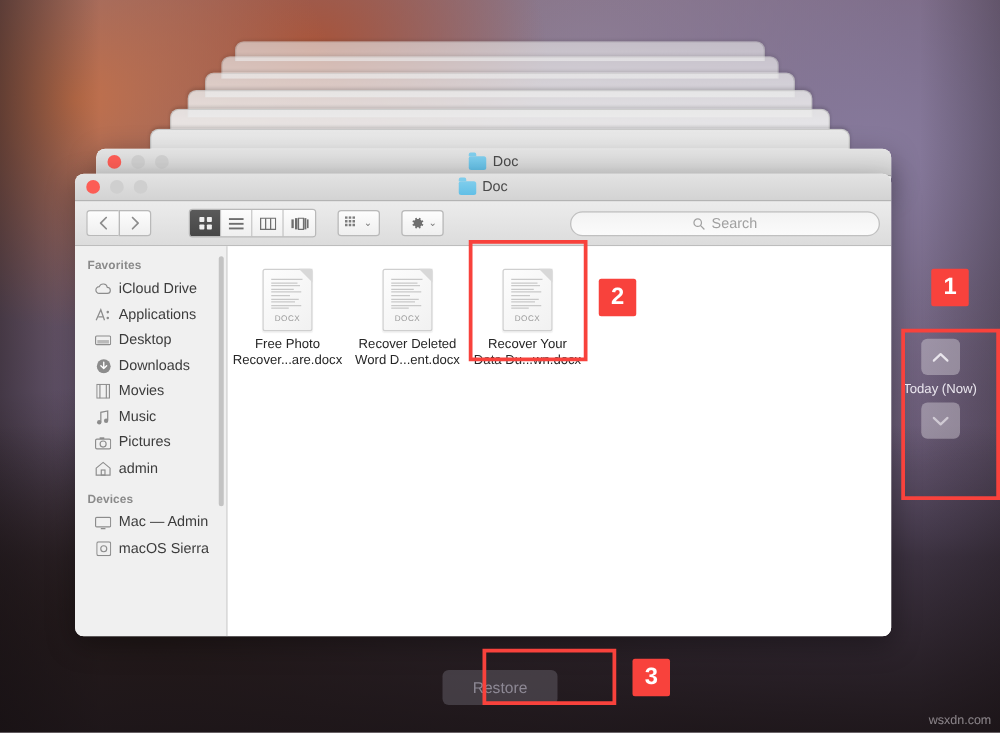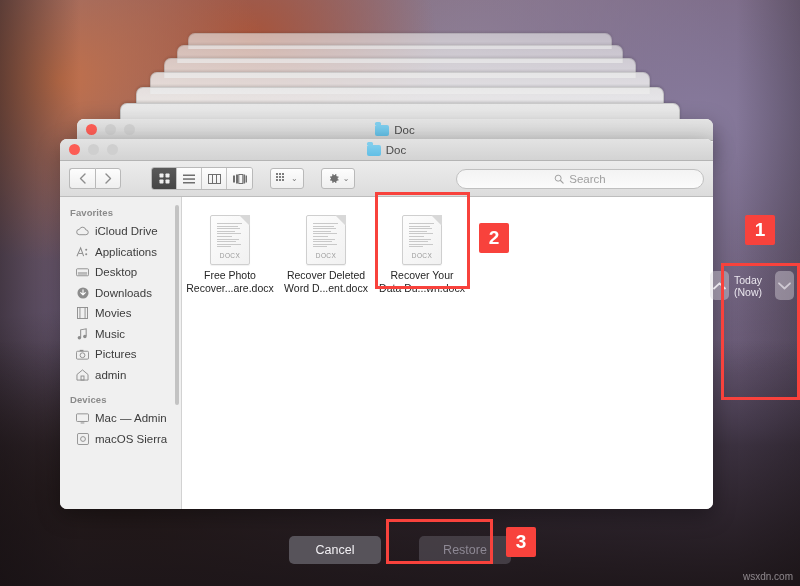--- a/index.html
+++ b/index.html
@@ -196,21 +196,21 @@
   }
   .fname{
     margin-top:4px; font-size:10.5px; color:#262626;
     text-align:center; line-height:12.5px; width:92px;
   }
 
   
   #tm-controls{
     position:absolute; right:6px; top:271px;
     width:84px;
-    display:flex; align-items:center;
+    display:flex; flex-direction:column; align-items:center;
     gap:5px;
   }
   .tm-btn{
     width:31px; height:29px; border-radius:5px;
     background:rgba(220,215,222,0.42);
     display:flex; align-items:center; justify-content:center;
     color:#e7e3ea; font-size:13px;
   }
   .tm-label{ font-size:10.5px; color:#eae6ee; }
 
@@ -562,21 +562,20 @@
   </div>
   <div class="tm-label">Today (Now)</div>
   <div class="tm-btn">
     <svg width="13" height="8" viewBox="0 0 13 8">
         <polyline points="1,1.3 6.5,6.5 12,1.3" fill="none" stroke="#cfc9d3" stroke-width="1.8" stroke-linecap="round" stroke-linejoin="round"></polyline>
       </svg>
   </div>
 </div>
 
 <div id="action-bar">
-  <div class="abtn cancel">Cancel</div>
   <div class="abtn restore">Restore</div>
 </div>
 
 <div class="rbox" style="left:375px; top:192px; width:95px; height:97px;"></div>
 <div class="rbadge" style="left:479px; top:223px;">2</div>
 
 <div class="rbox" style="left:721px; top:263px; width:79px; height:137px;"></div>
 <div class="rbadge" style="left:745px; top:215px;">1</div>
 
 <div class="rbox" style="left:386px; top:519px; width:107px; height:45px;"></div>

